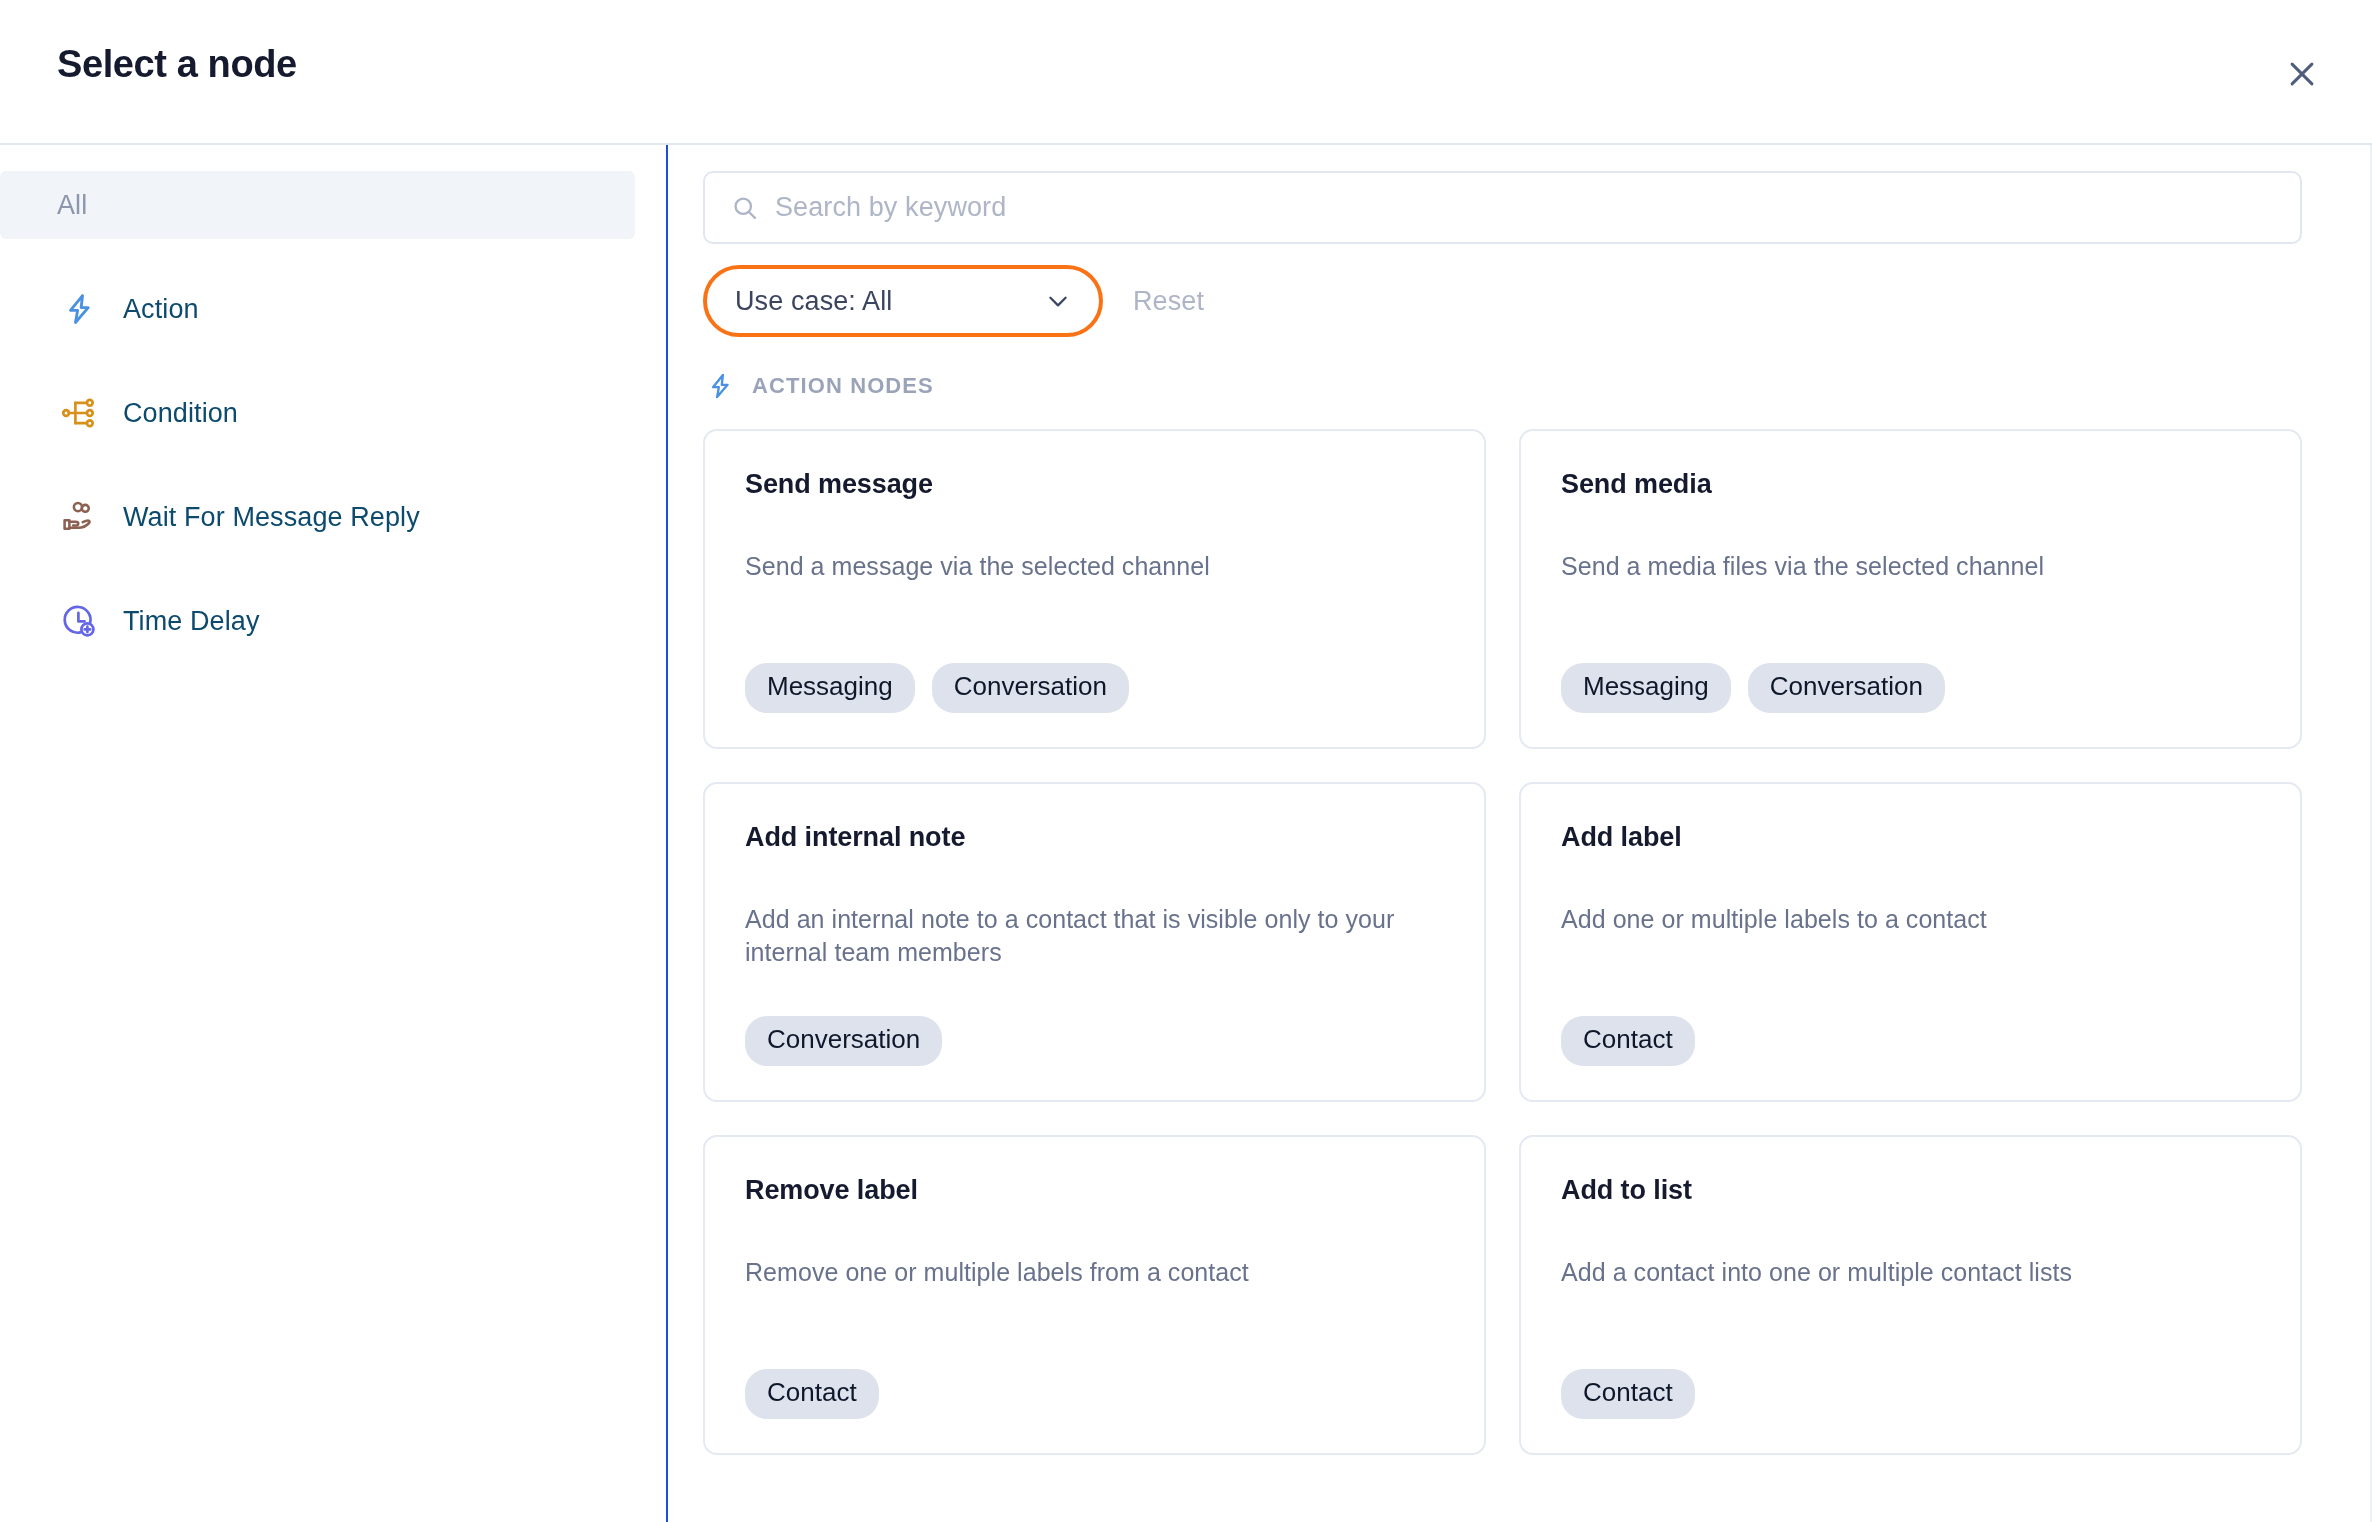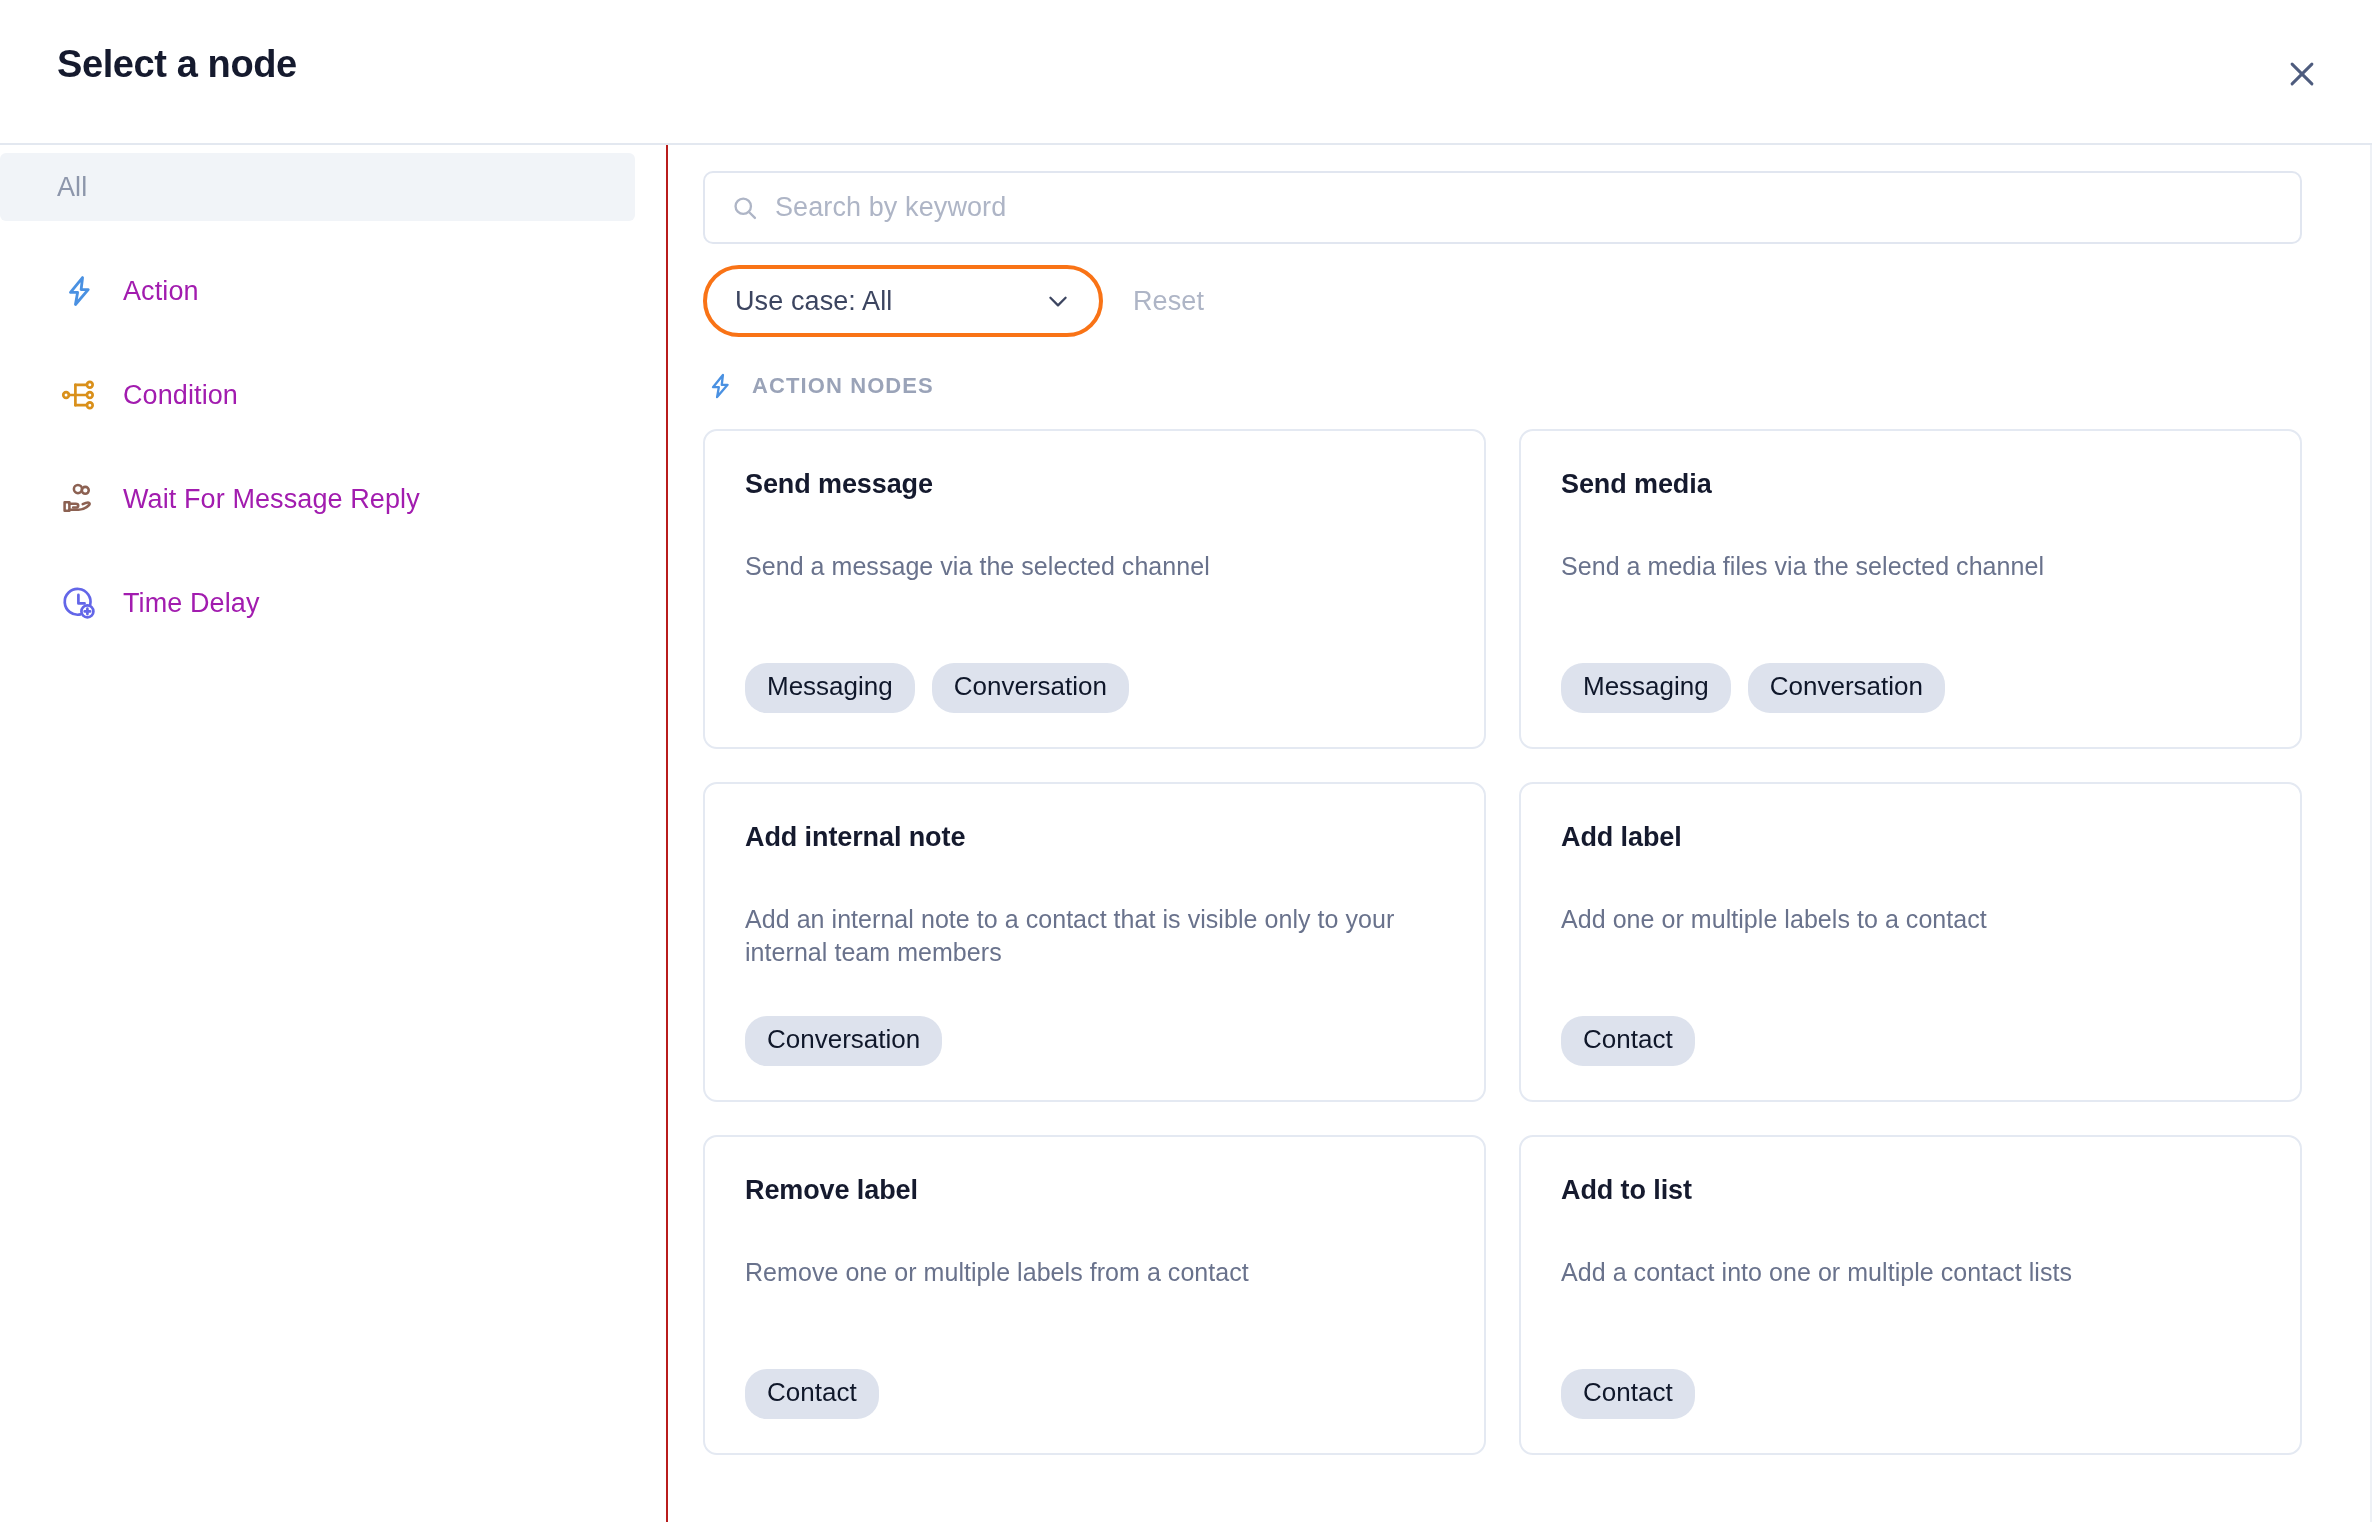--- a/index.html
+++ b/index.html
@@ -55,22 +55,22 @@
   .modal-body {
     flex: 1 1 auto;
     display: flex;
     min-height: 0;
   }
 
   
   .sidebar {
     width: 668px;
     flex: 0 0 668px;
-    border-right: 2px solid #b91c1c;
-    padding-top: 8px;
+    border-right: 2px solid #1d4ed8;
+    padding-top: 26px;
     position: relative;
   }
   .side-item {
     display: flex;
     align-items: center;
     height: 68px;
     padding-left: 57px;
     margin: 0 31px 0 0;
     cursor: pointer;
     border-radius: 6px;
@@ -83,21 +83,21 @@
     flex: 0 0 44px;
     display: flex;
     align-items: center;
     justify-content: center;
     margin-right: 22px;
   }
   .side-icon svg { display: block; }
   .side-item.no-icon { padding-left: 57px; }
   .side-label {
     font-size: 27px;
-    color: #a21caf;
+    color: #0c4a6e;
     letter-spacing: 0.1px;
     white-space: nowrap;
   }
   .side-item.selected .side-label { color: #8d96ab; }
 
   
   .content {
     flex: 1 1 auto;
     padding: 26px 70px 0 35px;
     overflow: hidden;

